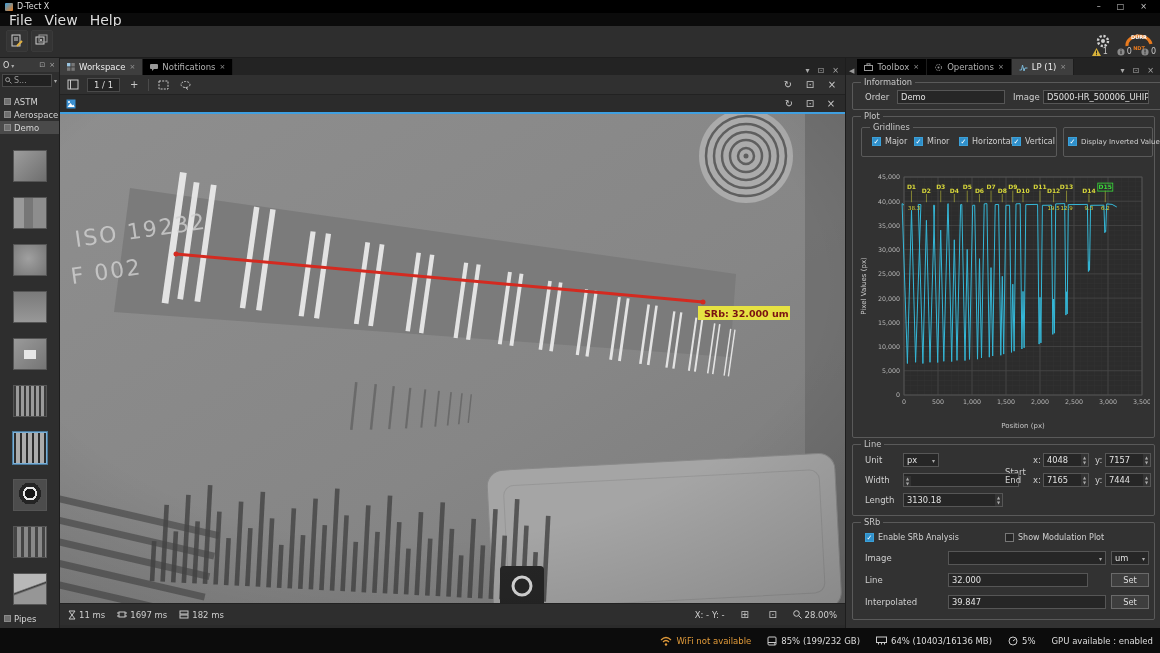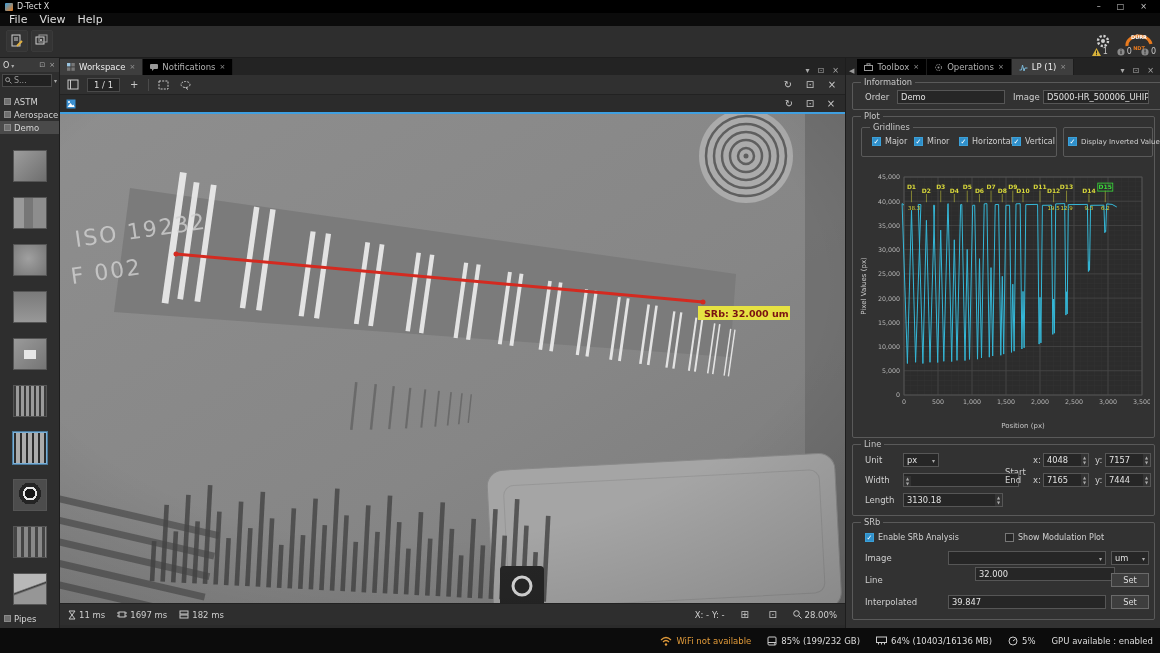--- a/index.html
+++ b/index.html
@@ -7,21 +7,21 @@
 #app{position:relative;width:1160px;height:653px;background:#2a2a2a;}
 .abs{position:absolute;}
 .flex1{flex:1;}
 
 #titlebar{left:0;top:0;width:1160px;height:13px;background:#000;display:flex;align-items:center;gap:4px;padding:0 5px;}
 #titlebar .appicon{width:8px;height:8px;background:linear-gradient(135deg,#3aa0e0,#e87a1e);border-radius:1px;}
 #titlebar .t{font-size:8px;color:#ddd;}
 .winbtns{margin-left:auto;display:flex;gap:16px;padding-right:8px;color:#ccc;font-size:8px;}
 .winbtns span{cursor:default;}
 #menubar{left:0;top:13px;width:1160px;height:13px;background:#0b0b0b;display:flex;align-items:center;padding:0 3px;}
-#menubar span{padding:0 6px;font-size:11px;color:#ddd;}
+#menubar span{padding:0 6px;font-size:14px;color:#ddd;}
 #toolbar{left:0;top:26px;width:1160px;height:32px;background:#2e2e2e;border-bottom:1px solid #1e1e1e;}
 .tbtn{position:absolute;top:4px;width:22px;height:22px;display:flex;align-items:center;justify-content:center;border:1px solid #3a3a3a;background:#343434;border-radius:2px;}
 .badges{position:absolute;right:4px;bottom:1px;display:flex;gap:9px;align-items:center;font-size:8px;color:#c8c8c8;}
 .badges .bd{display:flex;align-items:center;gap:2px;}
 
 #left-panel{left:0;top:58px;width:60px;height:570px;background:#2e2e2e;border-right:1px solid #1d1d1d;}
 .lp-head{height:14px;background:#3a3a3a;display:flex;align-items:center;gap:2px;padding:0 3px;font-size:8px;color:#ddd;}
 .lp-head .mini{font-size:7px;color:#aaa;padding:0 1px;}
 .lp-search{height:17px;display:flex;align-items:center;gap:2px;padding:0 2px;background:#2e2e2e;}
 .lp-search .box{flex:1;display:flex;align-items:center;gap:2px;background:#212121;border:1px solid #4a4a4a;height:13px;padding:0 2px;}
@@ -742,21 +742,21 @@
       <span class="sel2" style="left:95px;top:28px;width:158px;">
           <span></span>
           <span class="caret">▾</span>
         </span>
       <span class="sel2" style="left:258px;top:28px;width:38px;">
           <span>um</span>
           <span class="caret">▾</span>
         </span>
 
       <span class="lbl" style="left:12px;top:50px;">Line</span>
-      <span class="inp" style="left:95px;top:44px;width:140px;margin-left:27px;">32.000</span>
+      <span class="inp" style="left:95px;top:50px;width:140px;">32.000</span>
       <span class="btn" style="left:258px;top:50px;width:38px;">Set</span>
 
       <span class="lbl" style="left:12px;top:72px;">Interpolated</span>
       <span class="inp" style="left:95px;top:72px;width:158px;">39.847</span>
       <span class="btn" style="left:258px;top:72px;width:38px;">Set</span>
     </div>
   </div>
 
   <div id="gstatus" class="abs">
     <span class="seg orange">

